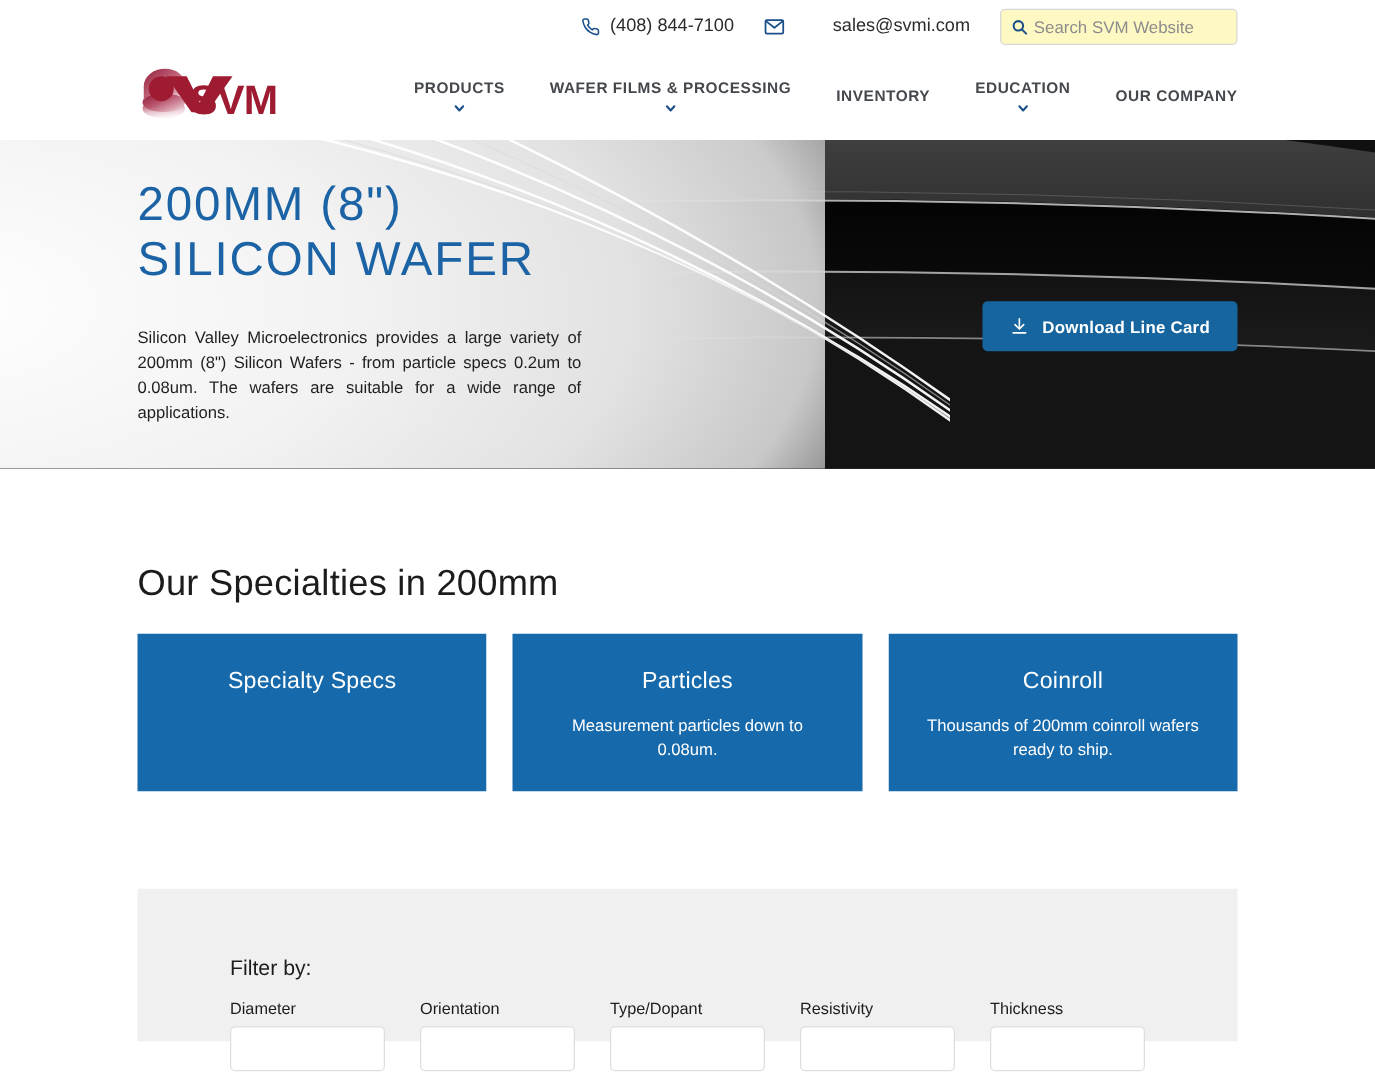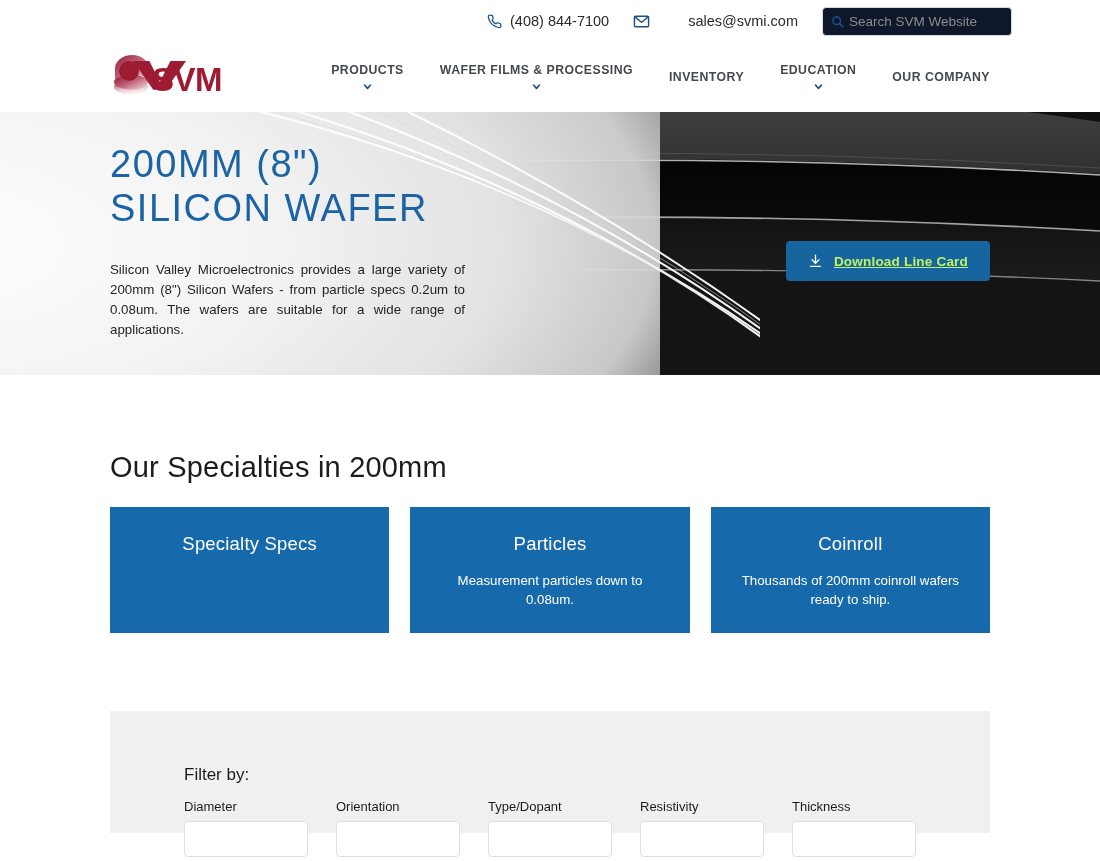--- a/index.html
+++ b/index.html
@@ -9,42 +9,42 @@
     background: #ffffff;
     overflow: hidden;
   }
 
   
   .topbar {
     height: 42px;
     display: flex;
     align-items: center;
     justify-content: flex-end;
-    padding-right: 88px;
+    padding-right: 110px;
     gap: 24px;
   }
   .topbar-item {
     display: flex;
     align-items: center;
     gap: 8px;
     font-size: 14.5px;
     color: #2b2b2b;
     white-space: nowrap;
   }
   .topbar-item .ico { display: flex; align-items: center; color: #1a4f8a; }
   .search-box {
     width: 190px;
     height: 29px;
     border: 1px solid #d8d8d8;
     border-radius: 4px;
     display: flex;
     align-items: center;
     padding: 0 8px;
     gap: 5px;
-    background: #0f172a;
+    background: #fef9c3;
   }
   .search-box .sico { color: #1a4f8a; display:flex; align-items:center; }
   .search-box .sph { font-size: 13.5px; color: #8c8c8c; }
 
   
   .header {
     height: 70px;
     display: flex;
     align-items: center;
     padding: 0 110px;
@@ -108,31 +108,30 @@
     width: 355px;
   }
   .dl-btn {
     position: absolute;
     right: 110px;
     top: 241px;
     height: 40px;
     background: #16659e;
     border: none;
     border-radius: 4px;
-    color: #bef264;
+    color: #ffffff;
     font-size: 13.5px;
     font-weight: bold;
     letter-spacing: 0.2px;
     padding: 0 22px;
     display: flex;
     align-items: center;
     gap: 11px;
     cursor: pointer;
     z-index: 5;
-    text-decoration: underline;
   }
 
   
   .specialties { padding: 0 110px; }
   .section-title {
     font-size: 29px;
     font-weight: normal;
     color: #1c1c1c;
     letter-spacing: 0.2px;
     padding-top: 76px;

